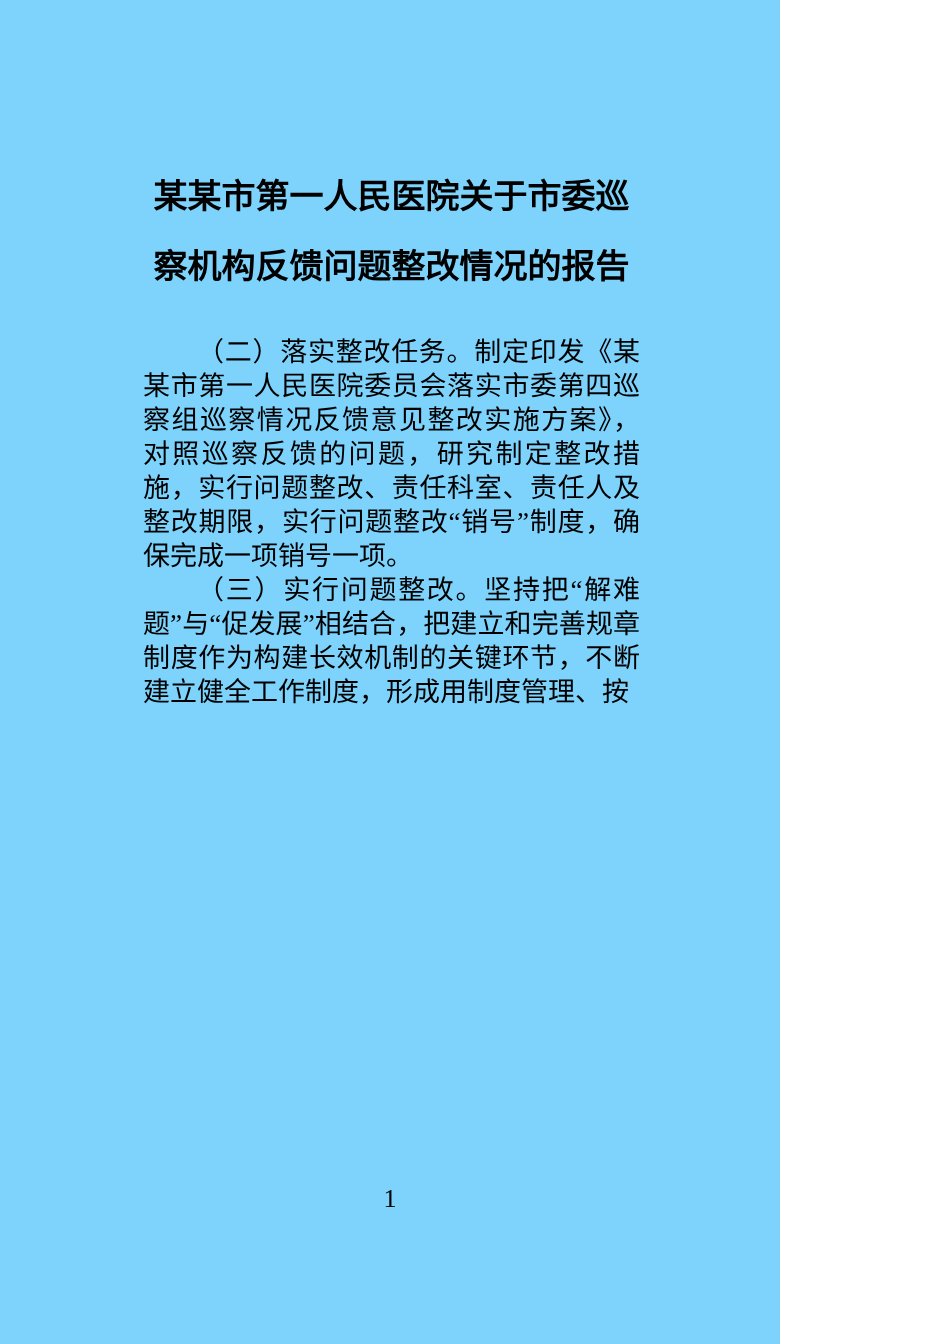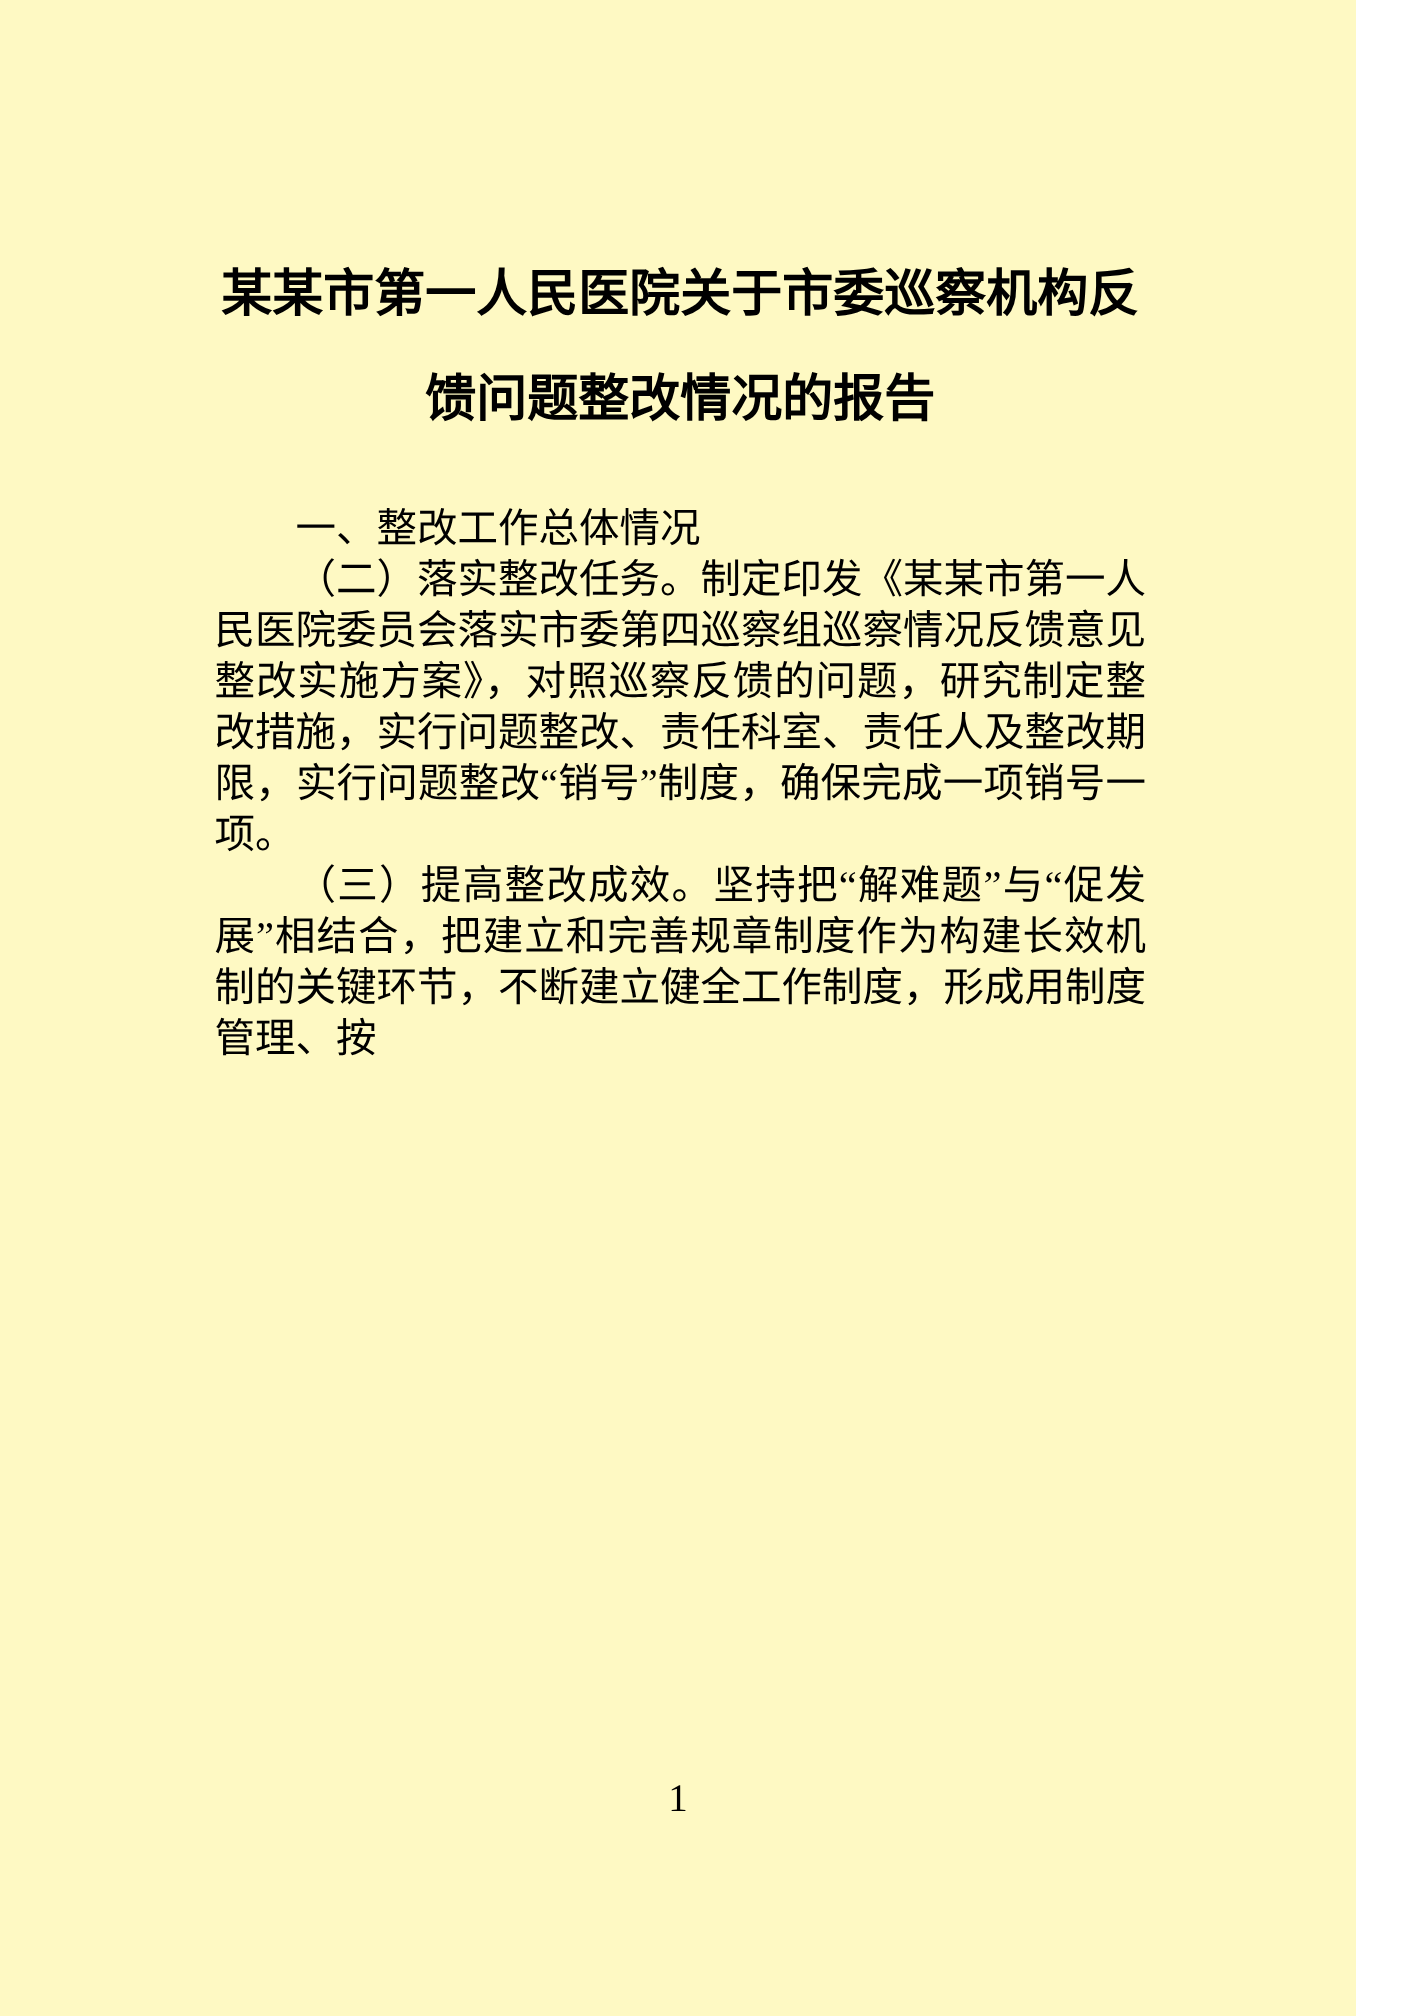--- a/index.html
+++ b/index.html
@@ -7,25 +7,25 @@
     padding: 0;
     background: #ffffff;
   }
   body {
     width: 950px;
     height: 1344px;
     color: #000000;
   }
   .page {
     position: relative;
-    width: 904px;
+    width: 780px;
     height: 1344px;
     box-sizing: border-box;
     padding: 161px 140px 0 143px;
-    background: #fef9c3;
+    background: #7dd3fc;
     overflow: hidden;
   }
   .doc-title {
     font-family: "Liberation Sans", sans-serif;
     font-weight: 700;
     font-size: 34px;
     line-height: 70px;
     text-align: center;
     color: #000000;
     margin: 0 0 34px 0;
@@ -56,20 +56,19 @@
   }
 </style>
 </head>
 <body>
 
 <div class="page">
 
   <h1 class="doc-title">某某市第一人民医院关于市委巡察机构反馈问题整改情况的报告</h1>
 
   <div class="doc-body">
-    <p class="section-heading">一、整改工作总体情况</p>
     <p>（二）落实整改任务。制定印发《某某市第一人民医院委员会落实市委第四巡察组巡察情况反馈意见整改实施方案》，对照巡察反馈的问题，研究制定整改措施，实行问题整改、责任科室、责任人及整改期限，实行问题整改“销号”制度，确保完成一项销号一项。</p>
-    <p>（三）提高整改成效。坚持把“解难题”与“促发展”相结合，把建立和完善规章制度作为构建长效机制的关键环节，不断建立健全工作制度，形成用制度管理、按</p>
+    <p>（三）实行问题整改。坚持把“解难题”与“促发展”相结合，把建立和完善规章制度作为构建长效机制的关键环节，不断建立健全工作制度，形成用制度管理、按</p>
   </div>
 
   <div class="page-footer">1</div>
 
 </div>
 
 </body></html>

